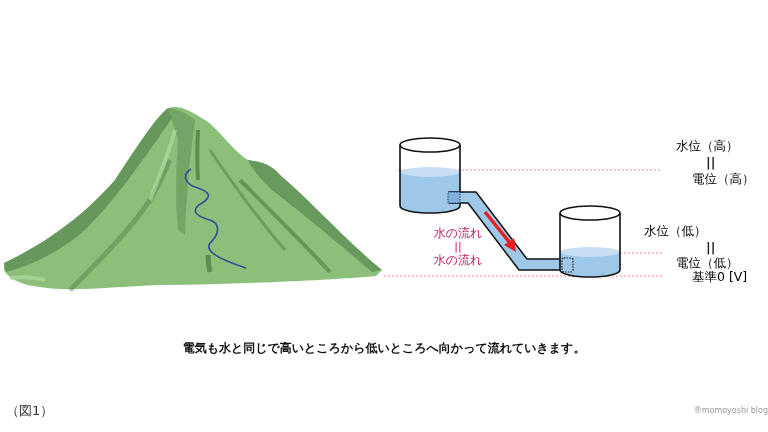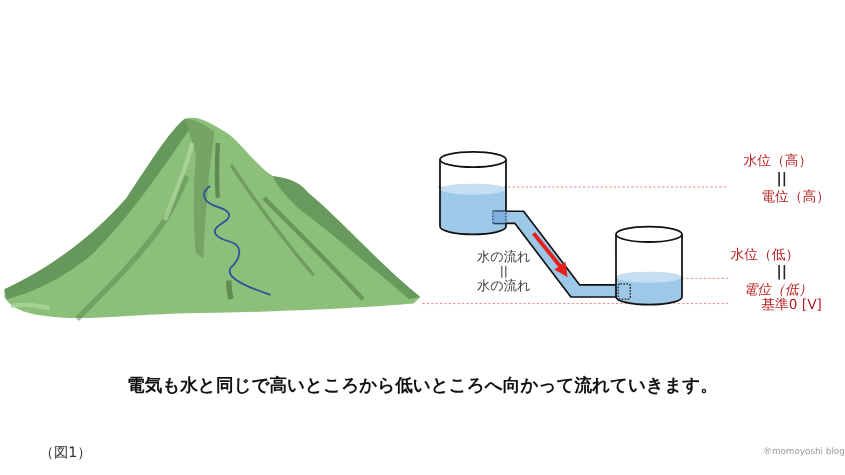--- a/index.html
+++ b/index.html
@@ -1,24 +1,24 @@
 <!DOCTYPE html>
 <html><head>
   <meta charset="utf-8">
   <style>
     html, body { margin: 0; padding: 0; background: #ffffff; }
     body { width: 768px; height: 432px; position: relative; overflow: hidden;
            font-family: "DejaVu Sans", sans-serif; color: #222; }
     svg.main { position: absolute; left: 0; top: 0; }
-    .lbl { position: absolute; font-size: 12.5px; color: #b91c1c; white-space: nowrap; line-height: 14px; }
+    .lbl { position: absolute; font-size: 12.5px; color: #000000; white-space: nowrap; line-height: 14px; }
     .eq { position: absolute; font-size: 13px; font-weight: bold; color: #222; line-height: 12px; }
-    .flow { position: absolute; font-size: 12px; color: #404040; text-align: center; line-height: 14px; }
+    .flow { position: absolute; font-size: 12px; color: #be185d; text-align: center; line-height: 14px; }
     .caption { position: absolute; left: 0; width: 768px; top: 340px; text-align: center;
-               font-size: 16px; font-weight: bold; color: #111; }
-    .fig { position: absolute; left: 36px; top: 402px; font-size: 13px; color: #333; }
+               font-size: 12px; font-weight: bold; color: #111; }
+    .fig { position: absolute; left: 6px; top: 402px; font-size: 13px; color: #333; }
     .credit { position: absolute; left: 0; width: 768px; text-align: right; top: 406px; font-size: 8px; color: #999; }
   </style>
 </head>
 <body>
 
 <svg class="main" width="768" height="432" viewBox="0 0 768 432">
 
   <g>
     <path d="M4,263 C40,246 80,220 115,180 C135,150 155,118 168,108 C180,104 192,112 205,120 C218,128 232,150 248,160 C262,162 272,165 280,175 C310,200 345,240 382,270 L376,276 C330,280 250,284 160,285 C110,287 70,292 40,287 C20,285 8,278 4,270 Z" fill="#8cc07a"></path>
     <path d="M4,263 C40,246 80,220 115,180 C135,150 155,118 168,108 L172,118 C150,150 120,195 85,230 C60,252 30,266 6,272 Z" fill="#5f8f56" opacity="0.85"></path>
@@ -70,21 +70,21 @@
 <div class="flow" style="left:418px; top:226px; width:80px;">
   <div>水の流れ</div>
   <div style="font-size:11px; line-height:11px; margin:1px 0;">||</div>
   <div>水の流れ</div>
 </div>
 
 <div class="lbl" style="left:676px; top:139px;">水位（高）</div>
 <div class="eq" style="left:706px; top:157px;">||</div>
 <div class="lbl" style="left:692px; top:172px;">電位（高）</div>
 
-<div class="lbl" style="left:664px; top:224px;">水位（低）</div>
+<div class="lbl" style="left:644px; top:224px;">水位（低）</div>
 <div class="eq" style="left:706px; top:242px;">||</div>
-<div class="lbl" style="left:676px; top:256px;font-style:italic;">電位（低）</div>
+<div class="lbl" style="left:676px; top:256px;">電位（低）</div>
 <div class="lbl" style="left:692px; top:270px;">基準0 [V]</div>
 
 <div class="caption">電気も水と同じで高いところから低いところへ向かって流れていきます。</div>
 
 <div class="fig">（図1）</div>
 <div class="credit">®momoyoshi blog</div>
 
 </body></html>

